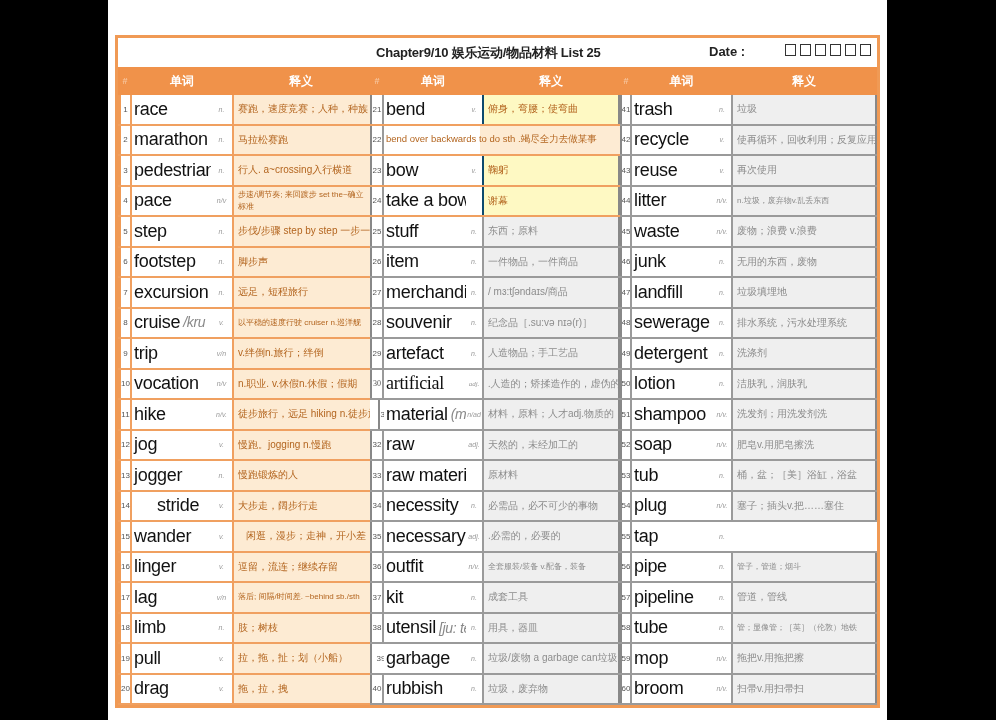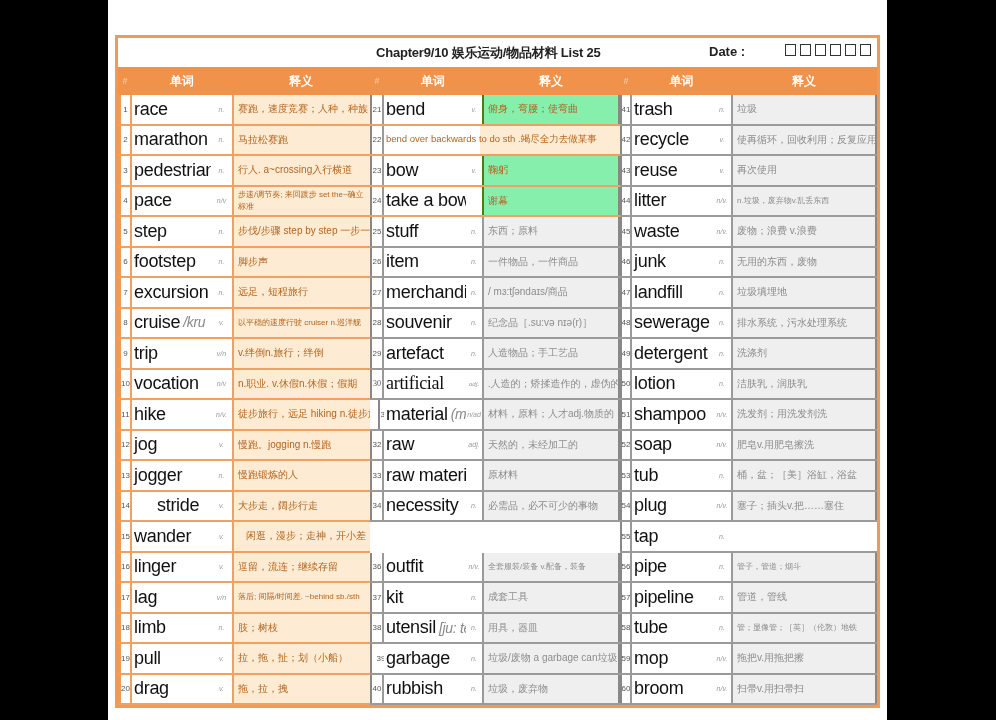--- a/index.html
+++ b/index.html
@@ -25,21 +25,21 @@
   .c-mean { font-size:10px; display:flex; align-items:center; padding-left:4px; line-height:12px; }
   .c-mean.small { font-size:8px; white-space:normal; }
   .c-span { font-size:9.5px; display:flex; align-items:center; padding-left:2px; color:#b3651f; }
   
   .g-orange .row { border-bottom:2px solid #f0a060; }
   .g-orange .c-num { border-left:3px solid #f09a55; border-right:2px solid #f0a060; }
   .g-orange .c-mean { background:#fdebd3; color:#b3651f; border-left:2px solid #f0a060; }
   .g-gray .row { border-bottom:2px solid #9a9a9a; }
   .g-gray .c-num { border-left:2px solid #888; border-right:2px solid #9a9a9a; }
   .g-gray .c-mean { background:#efefef; color:#8c8c8c; border-left:2px solid #9a9a9a; border-right:2px solid #888; }
-  .row.orange .c-mean { background:#86efac; color:#b3651f; border-left:2px solid #4d7c0f; }
+  .row.orange .c-mean { background:#fef9c3; color:#b3651f; border-left:2px solid #0c4a6e; }
   .row.orange { border-bottom:2px solid #f0a060 !important; }
   .row.spanrow .c-span { background:linear-gradient(to right,#ffffff 0,#ffffff 96px,#fdebd3 96px); }
 </style>
 </head>
 <body>
 
 <div class="paper"></div>
 
 <div class="sheet">
   <div class="title-row">
@@ -334,20 +334,28 @@
           <div class="cell c-mean" style="left: 112px; width: 138px;">原材料</div>
         </div>
         <div class="row" style="top: 396.5px; width: 250px;">
           <div class="cell c-num" style="left: 0px; width: 14px;">34</div>
           <div class="cell c-word" style="left: 14px; width: 82px;">
             <span>necessity</span>
           </div>
           <div class="cell c-pos" style="left: 96px; width: 16px;">n.</div>
           <div class="cell c-mean" style="left: 112px; width: 138px;">必需品，必不可少的事物</div>
         </div>
+        <div class="row" style="top: 427px; width: 250px;">
+          <div class="cell c-num" style="left: 0px; width: 14px;">35</div>
+          <div class="cell c-word" style="left: 14px; width: 82px;">
+            <span>necessary</span>
+          </div>
+          <div class="cell c-pos" style="left: 96px; width: 16px;">adj.</div>
+          <div class="cell c-mean" style="left: 112px; width: 138px;">.必需的，必要的</div>
+        </div>
         <div class="row" style="top: 457.5px; width: 250px;">
           <div class="cell c-num" style="left: 0px; width: 14px;">36</div>
           <div class="cell c-word" style="left: 14px; width: 82px;">
             <span>outfit</span>
           </div>
           <div class="cell c-pos" style="left: 96px; width: 16px;">n/v.</div>
           <div class="cell c-mean" style="font-size: 8px; left: 112px; width: 138px;">全套服装/装备 v.配备，装备</div>
         </div>
         <div class="row" style="top: 488px; width: 250px;">
           <div class="cell c-num" style="left: 0px; width: 14px;">37</div>

